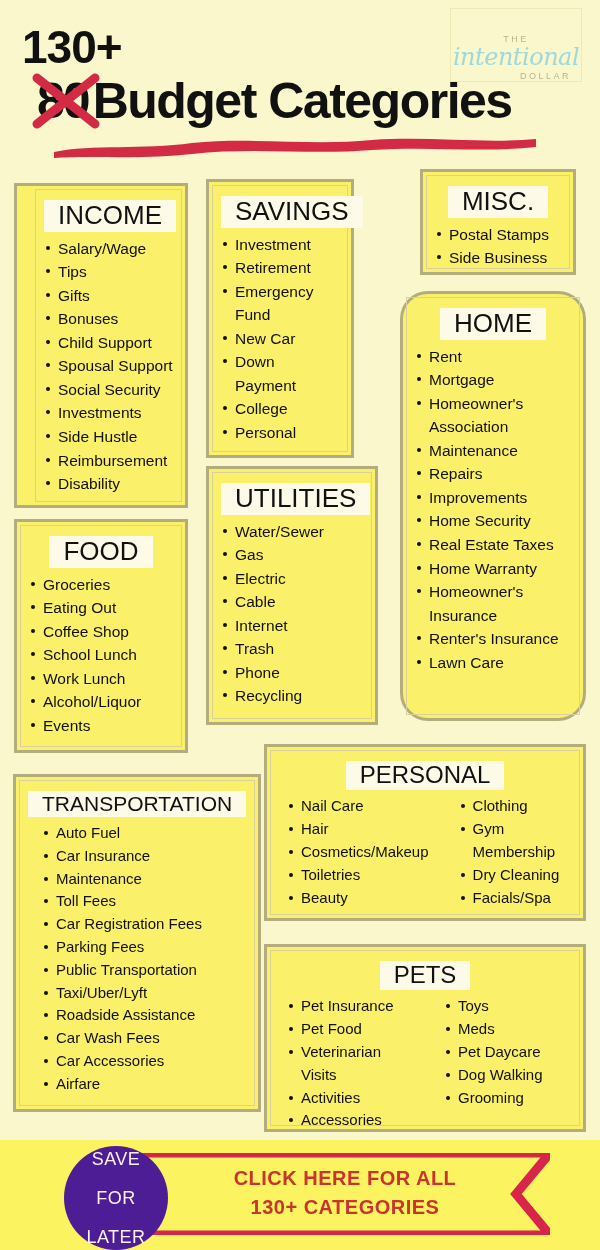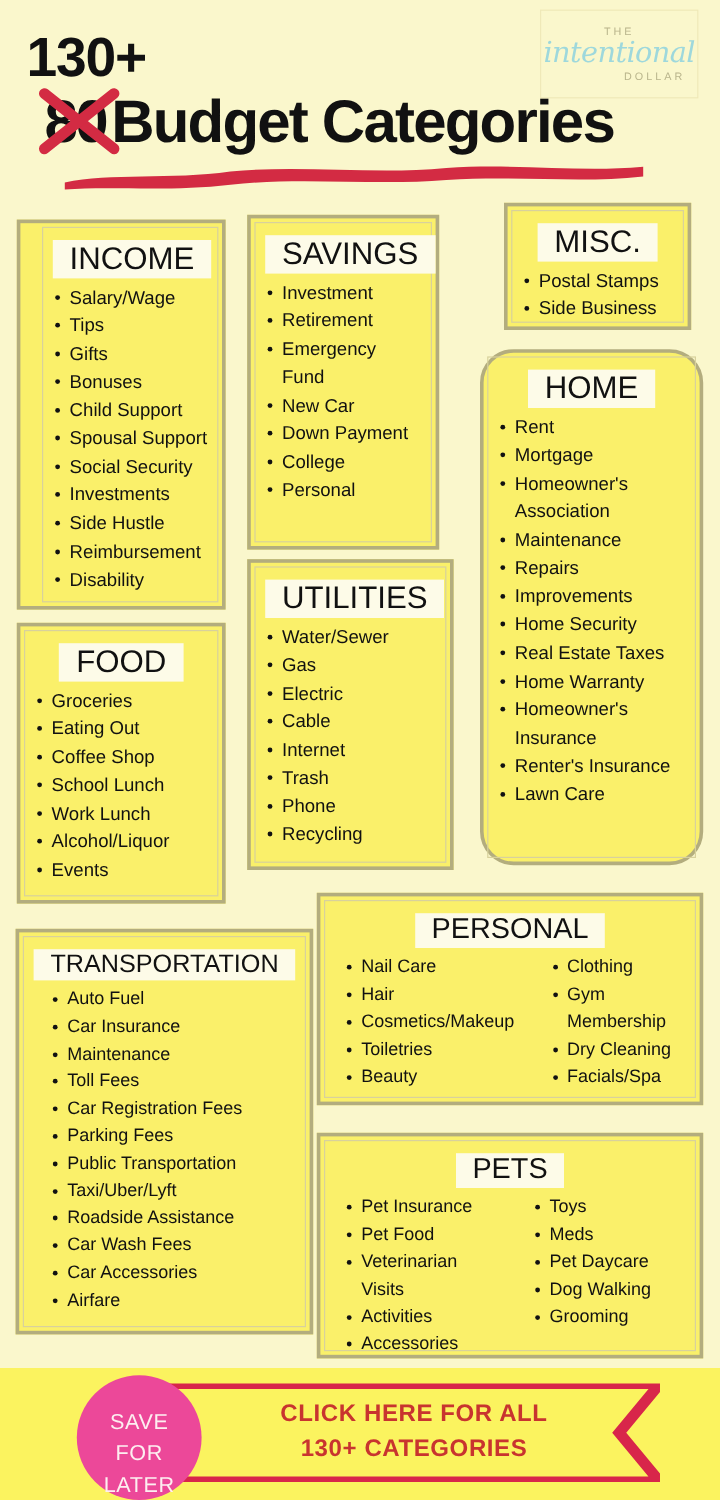--- a/index.html
+++ b/index.html
@@ -32,21 +32,21 @@
     font-size:50px; font-weight:bold; letter-spacing:-1.5px; line-height:1;
     margin-left:4px;
   }
   .brush { position:absolute; left:52px; top:134px; width:486px; height:26px; }
 
   
   .logo {
     position:absolute; right:18px; top:8px;
     width:132px; height:74px;
     border:1px solid #efe9b8;
-    display:flex; flex-direction:column; align-items:center; justify-content:center;
+    display:flex; flex-direction:column; align-items:center; justify-content:flex-end;
     gap:1px;
   }
   .logo .the, .logo .dollar {
     font-size:9px; letter-spacing:2.5px; color:#b9b58c;
   }
   .logo .the { align-self:center; }
   .logo .dollar { align-self:flex-end; margin-right:10px; }
   .logo .word {
     font-family:"DejaVu Serif", serif;
     font-style:italic; font-size:24px; color:#9ed8dc;
@@ -91,21 +91,21 @@
     width:4px; height:4px; border-radius:50%;
     background:#111;
   }
   .twocol { display:flex; gap:22px; }
   .twocol ul { flex:1; }
 
   
   #box-income        { left:14px;  top:183px; width:174px; height:325px;padding-left:18px; }
   #box-food          { left:14px;  top:519px; width:174px; height:234px; }
   #box-transport     { left:13px;  top:774px; width:248px; height:338px; }
-  #box-savings       { left:206px; top:179px; width:160px; height:279px; }
+  #box-savings       { left:206px; top:179px; width:148px; height:279px; }
   #box-utilities     { left:206px; top:466px; width:172px; height:259px; }
   #box-misc          { left:420px; top:169px; width:156px; height:106px; }
   #box-home          { left:400px; top:291px; width:186px; height:430px;border-radius:28px; }
   #box-personal      { left:264px; top:744px; width:322px; height:177px; }
   #box-pets          { left:264px; top:944px; width:322px; height:188px; }
 
   #box-income h2, #box-food h2, #box-savings h2, #box-utilities h2,
   #box-misc h2, #box-home h2 { font-size:26px; }
   #box-transport h2 { font-size:21px; }
   #box-personal h2, #box-pets h2 { font-size:24px; }
@@ -121,22 +121,22 @@
   .ribbon-text {
     position:absolute; left:160px; top:24px; width:370px;
     text-align:center;
     color:#c8342f;
     font-size:20px; font-weight:bold; line-height:1.45;
     letter-spacing:0.5px;
   }
   .circle {
     position:absolute; left:64px; top:1146px;
     width:104px; height:104px; border-radius:50%;
-    background:#ec4899;
-    display:flex; flex-direction:column; align-items:center; justify-content:flex-end;
+    background:#4c1d95;
+    display:flex; flex-direction:column; align-items:center; justify-content:space-between;
     color:#fdeef0; font-size:18px; line-height:1.45; font-weight:normal;
     letter-spacing:0.5px;
   }
 </style>
 </head>
 <body>
 
 <div class="header">
 
   <div class="count">130+</div>

